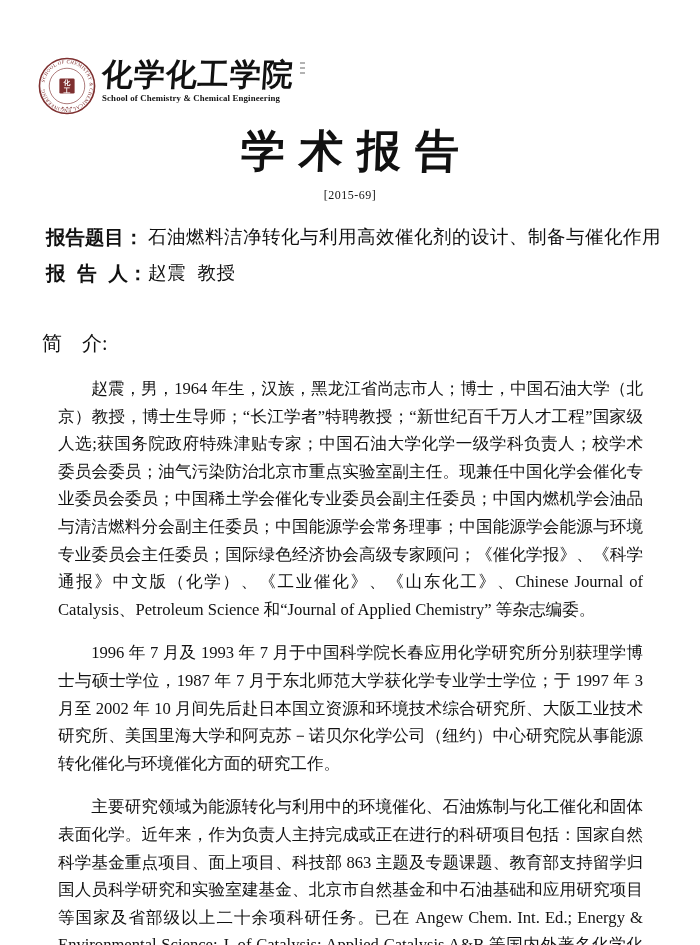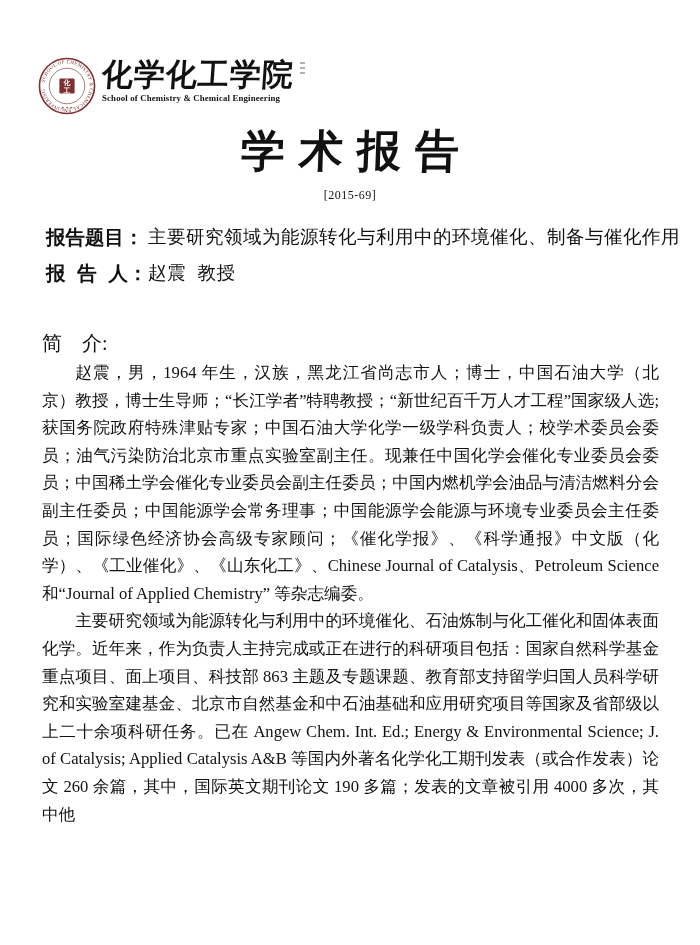--- a/index.html
+++ b/index.html
@@ -44,21 +44,21 @@
   .field-value { font-size:18.5px; letter-spacing:0.5px; }
 
   .section-heading { position:absolute; left:42px; top:330px; font-size:20px; font-weight:normal; }
 
   
   .bio {
     position:absolute; left:42px; top:359px; width:617px;
     font-size:16.6px; line-height:27.6px;
     text-align:justify; text-justify:inter-ideograph;
   }
-  .bio p { margin:0; text-indent:2em; }
+  .bio p { margin:16px; text-indent:2em; }
 </style>
 </head>
 <body>
 
 <div class="page">
 
   <div class="logo">
     <svg class="seal-svg" viewBox="0 0 64 64" aria-hidden="true">
       <circle cx="32" cy="32" r="30.4" fill="none" stroke="#7e2f2f" stroke-width="1.8"></circle>
       <circle cx="32" cy="32" r="19.6" fill="none" stroke="#7e2f2f" stroke-width="0.7"></circle>
@@ -80,31 +80,32 @@
       <div class="en">School of Chemistry &amp; Chemical Engineering</div>
     </div>
   </div>
 
   <div class="title">学术报告</div>
   <div class="issue">[2015-69]</div>
 
   <div class="fields">
     <div class="field-row">
       <span class="field-label">报告题目：</span>
-      <span class="field-value">主要研究领域为能源转化与利用中的环境催化、制备与催化作用</span>
+      <span class="field-value">石油燃料洁净转化与利用高效催化剂的设计、制备与催化作用</span>
     </div>
     <div class="field-row">
       <span class="field-label">报 告 人：</span>
       <span class="field-value">赵震 教授</span>
     </div>
     <div class="field-row">
       <span class="field-label"></span>
     </div>
   </div>
 
   <div class="section-heading">简　介:</div>
 
   <div class="bio">
     <p>赵震，男，1964 年生，汉族，黑龙江省尚志市人；博士，中国石油大学（北京）教授，博士生导师；“长江学者”特聘教授；“新世纪百千万人才工程”国家级人选;获国务院政府特殊津贴专家；中国石油大学化学一级学科负责人；校学术委员会委员；油气污染防治北京市重点实验室副主任。现兼任中国化学会催化专业委员会委员；中国稀土学会催化专业委员会副主任委员；中国内燃机学会油品与清洁燃料分会副主任委员；中国能源学会常务理事；中国能源学会能源与环境专业委员会主任委员；国际绿色经济协会高级专家顾问；《催化学报》、《科学通报》中文版（化学）、《工业催化》、《山东化工》、Chinese Journal of Catalysis、Petroleum Science 和“Journal of Applied Chemistry” 等杂志编委。</p>
+    <p>1996 年 7 月及 1993 年 7 月于中国科学院长春应用化学研究所分别获理学博士与硕士学位，1987 年 7 月于东北师范大学获化学专业学士学位；于 1997 年 3 月至 2002 年 10 月间先后赴日本国立资源和环境技术综合研究所、大阪工业技术研究所、美国里海大学和阿克苏－诺贝尔化学公司（纽约）中心研究院从事能源转化催化与环境催化方面的研究工作。</p>
     <p>主要研究领域为能源转化与利用中的环境催化、石油炼制与化工催化和固体表面化学。近年来，作为负责人主持完成或正在进行的科研项目包括：国家自然科学基金重点项目、面上项目、科技部 863 主题及专题课题、教育部支持留学归国人员科学研究和实验室建基金、北京市自然基金和中石油基础和应用研究项目等国家及省部级以上二十余项科研任务。已在 Angew Chem. Int. Ed.; Energy &amp; Environmental Science; J. of Catalysis; Applied Catalysis A&amp;B 等国内外著名化学化工期刊发表（或合作发表）论文 260 余篇，其中，国际英文期刊论文 190 多篇；发表的文章被引用 4000 多次，其中他</p>
   </div>
 
 </div>
 
 </body></html>

